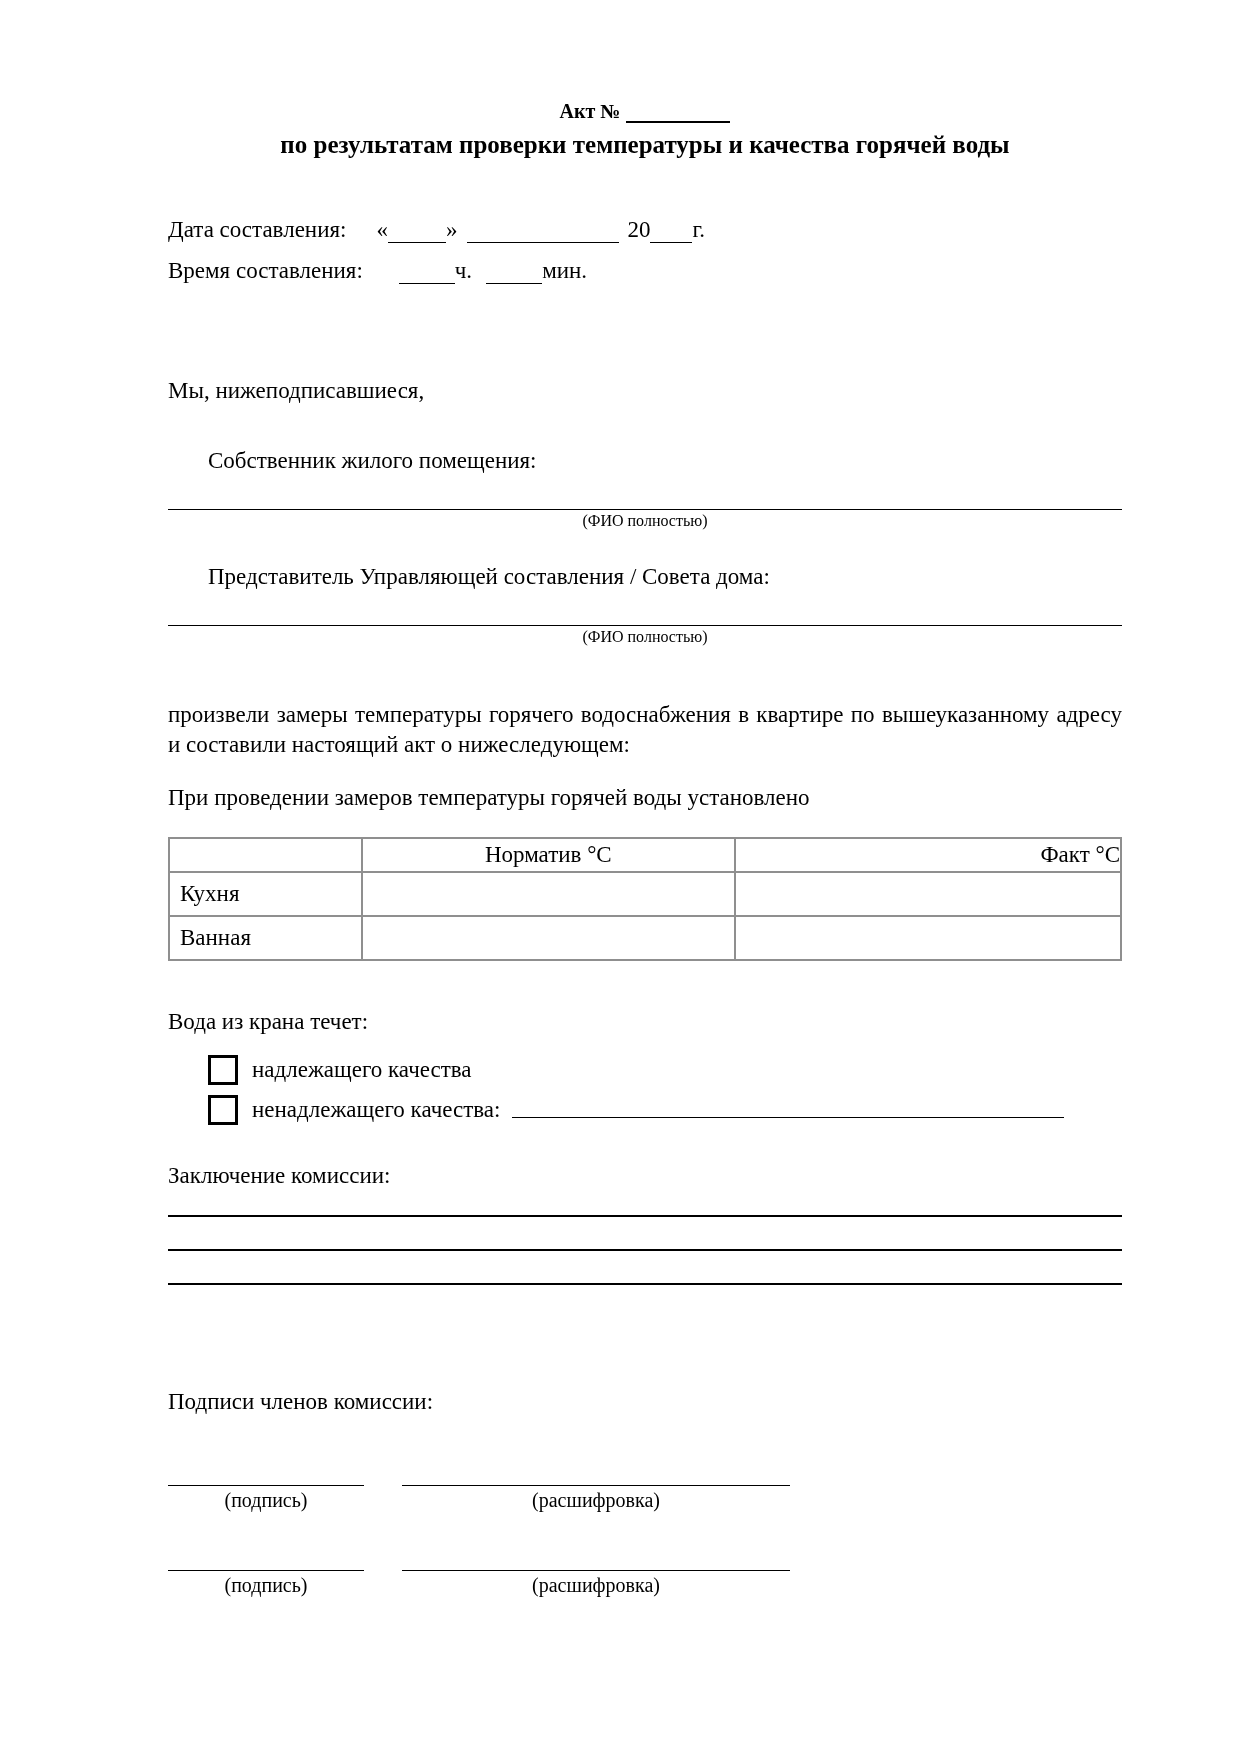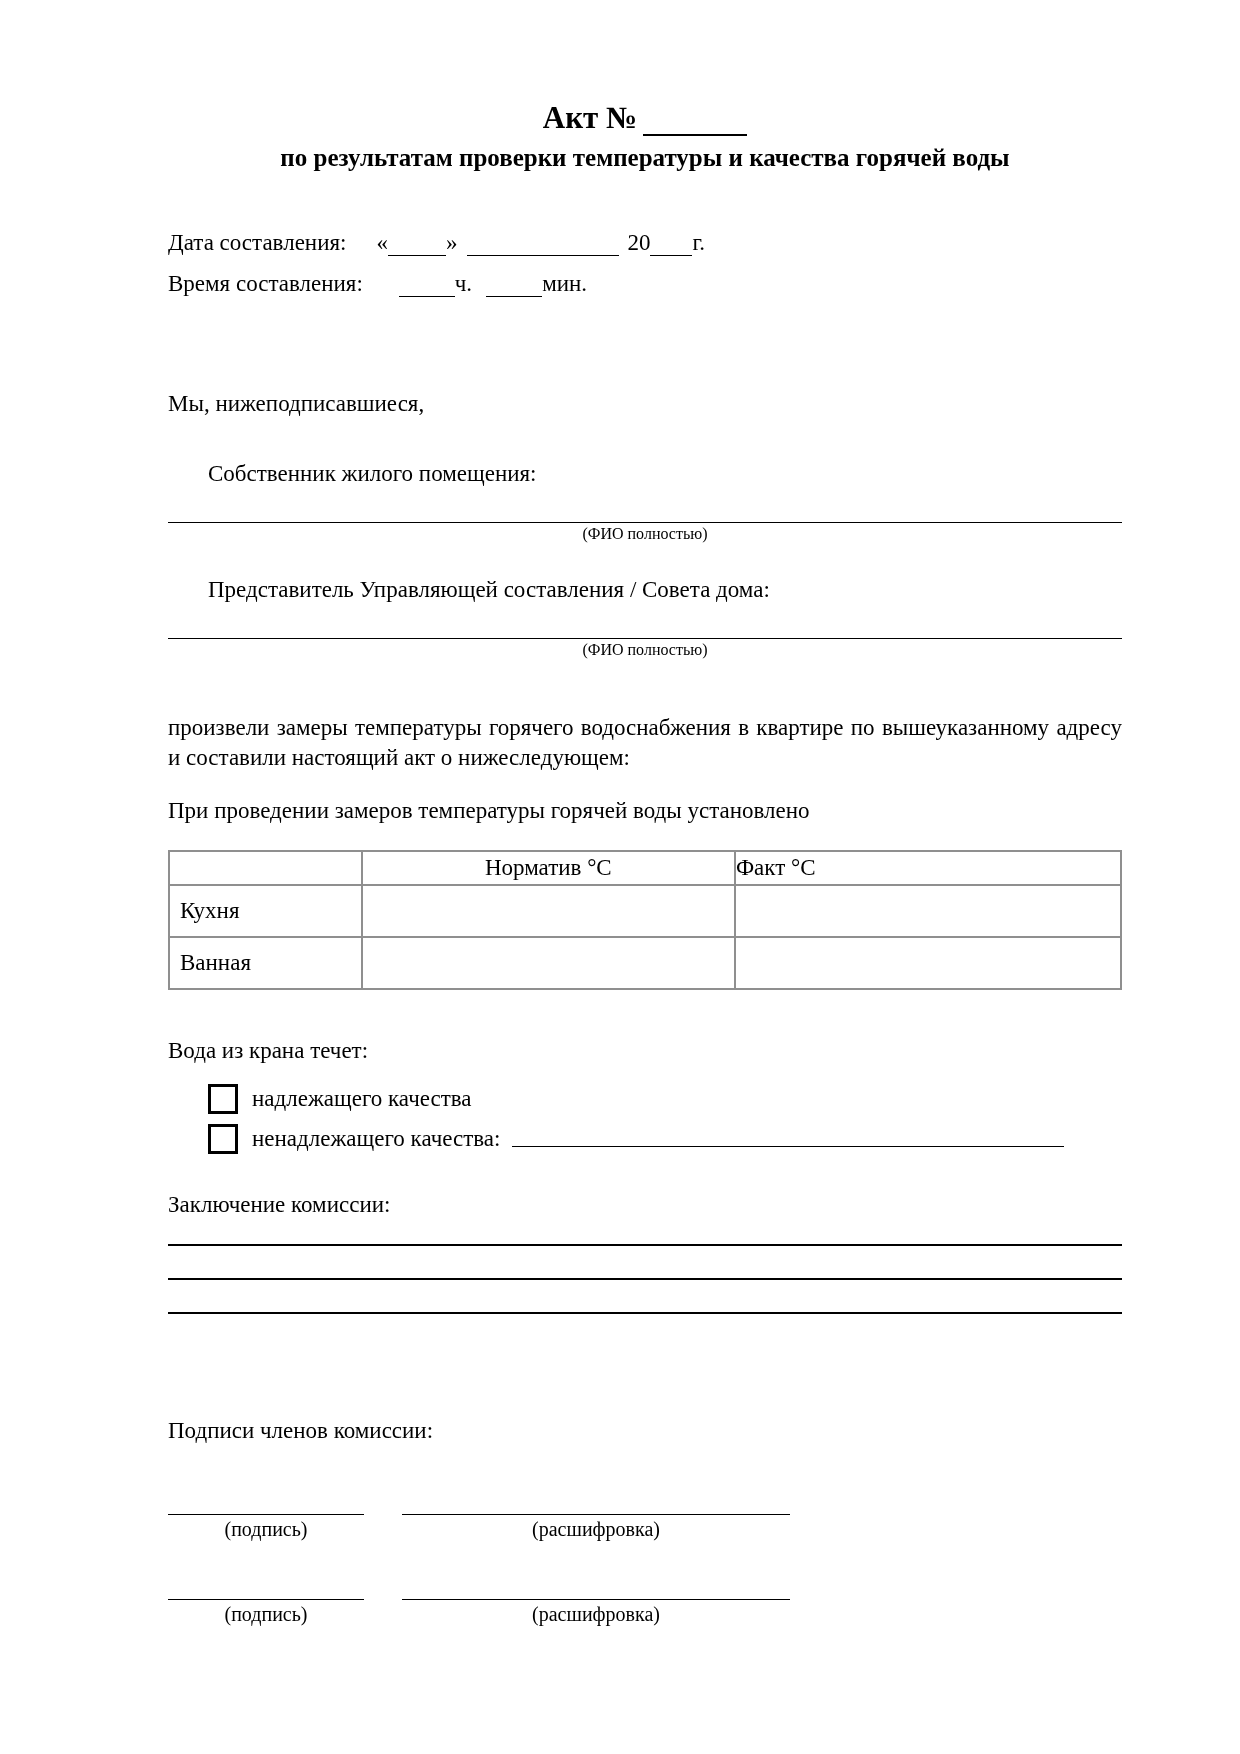--- a/index.html
+++ b/index.html
@@ -13,21 +13,21 @@
   }
   .page {
     width: 1240px; height: 1754px;
     padding: 100px 118px 40px 168px;
     position: relative;
   }
   .content { width: 954px; }
 
   
   .title-block { text-align: center; }
-  .title-line1 { font-size: 31px; font-weight: bold; }
+  .title-line1 { font-size: 20px; font-weight: bold; }
   .title-num-blank {
     display: inline-block; width: 104px; height: 1em;
     border-bottom: 2px solid #000; vertical-align: bottom;
     margin-left: 6px;
   }
   .title-line2 { font-size: 25px; font-weight: bold; margin-top: 8px; }
 
   .txt { font-size: 23px; }
   .blank {
     display: inline-block; height: 1.05em;
@@ -63,22 +63,22 @@
     border-collapse: collapse;
     width: 954px;
     font-size: 23px;
   }
   table.measure td, table.measure th {
     border: 2px solid #8f8f8f;
     font-weight: normal;
   }
   table.measure .col-room { width: 193px; text-align: left; padding: 3px 4px 3px 10px; }
   table.measure .col-norm { width: 374px; text-align: center; }
-  table.measure .col-fact { width: 387px; text-align: left; border-radius: 8px; }
-  table.measure tr { height: 52px; }
+  table.measure .col-fact { width: 387px; text-align: right; border-radius: 8px; }
+  table.measure tr { height: 44px; }
   table.measure tr.head { height: 34px; }
 
   .row-water { margin-top: 48px; }
   .cb-row { margin-top: 10px; display: flex; align-items: center; }
   .cb-row.first { margin-top: 20px; }
   .checkbox {
     width: 30px; height: 30px;
     border: 3px solid #000;
     margin-left: 40px; margin-right: 14px;
     flex: 0 0 auto;

